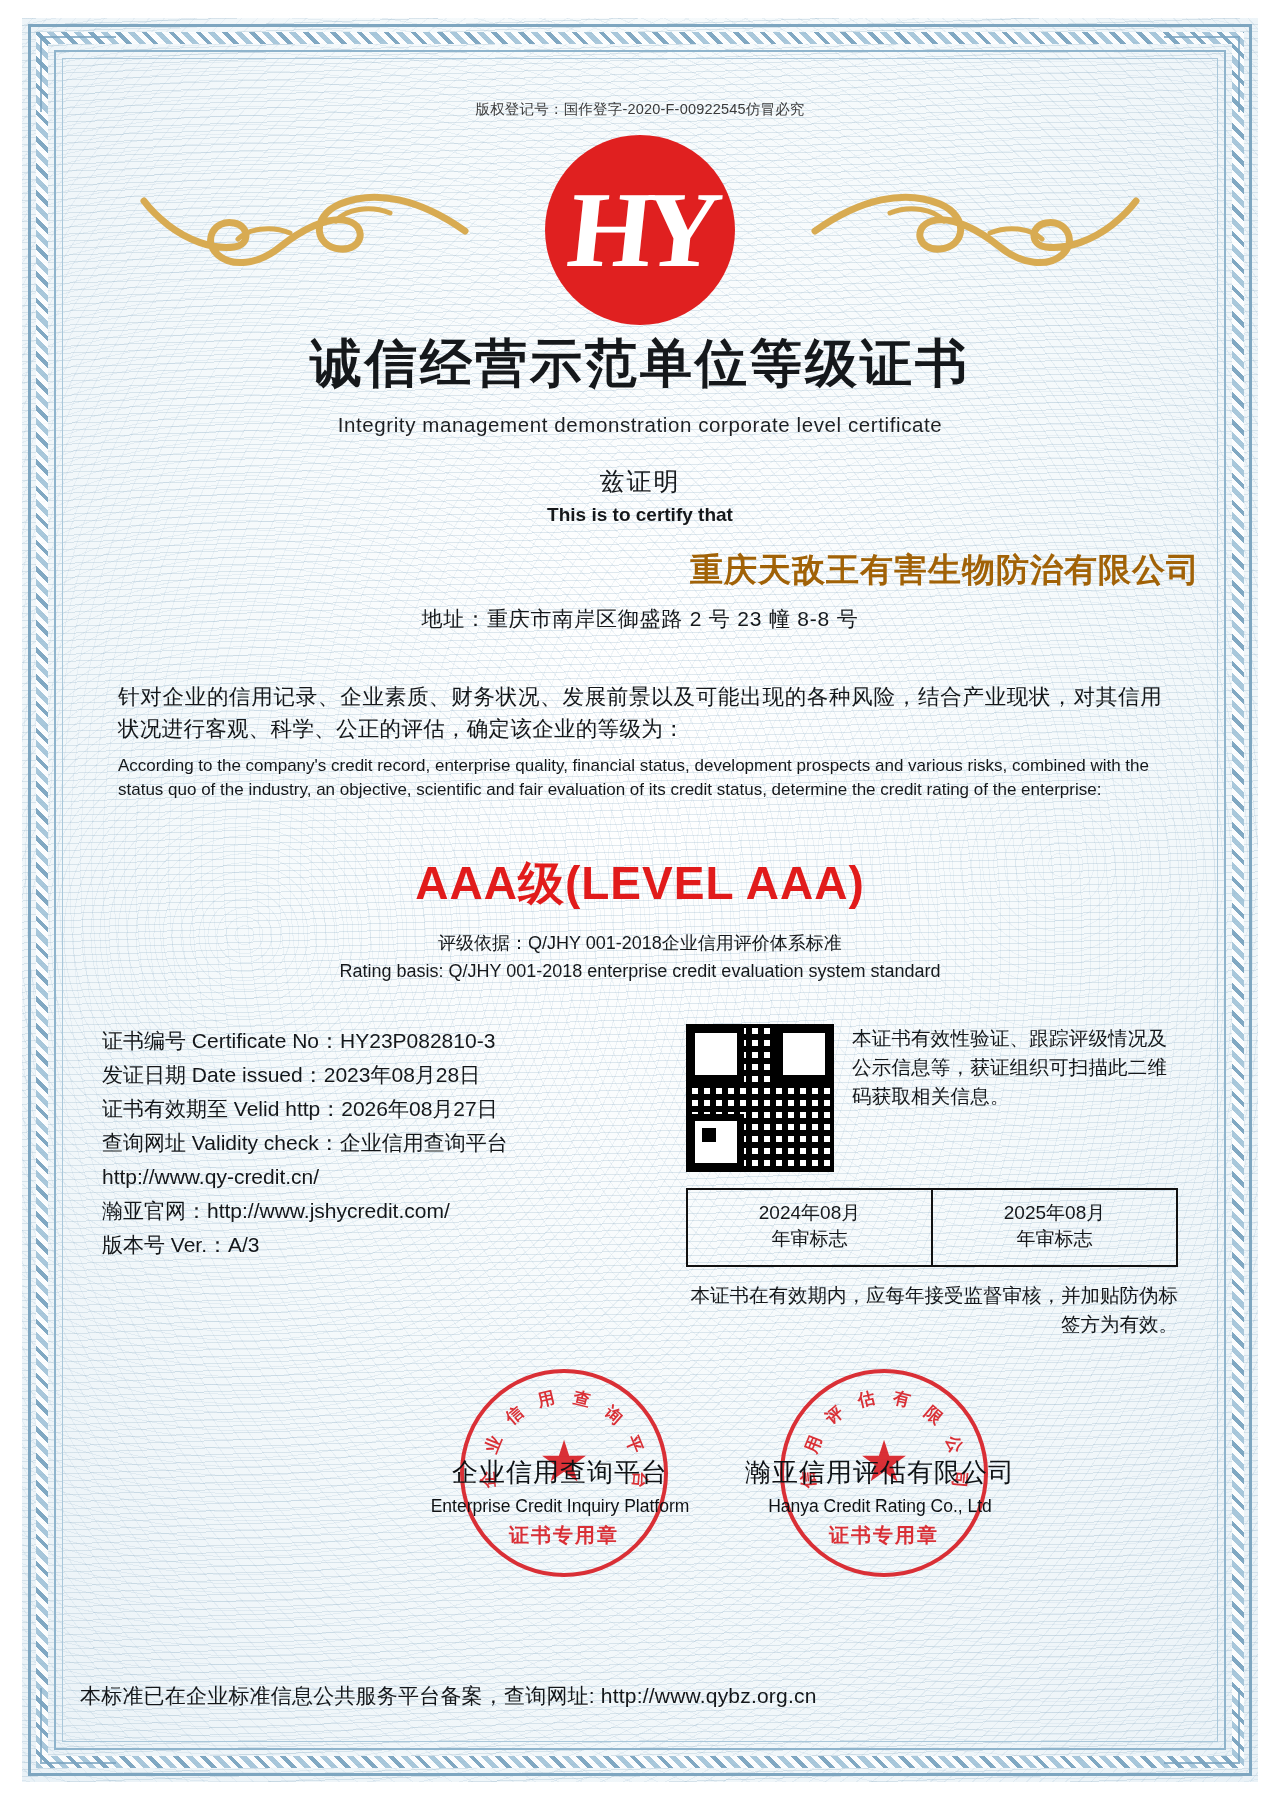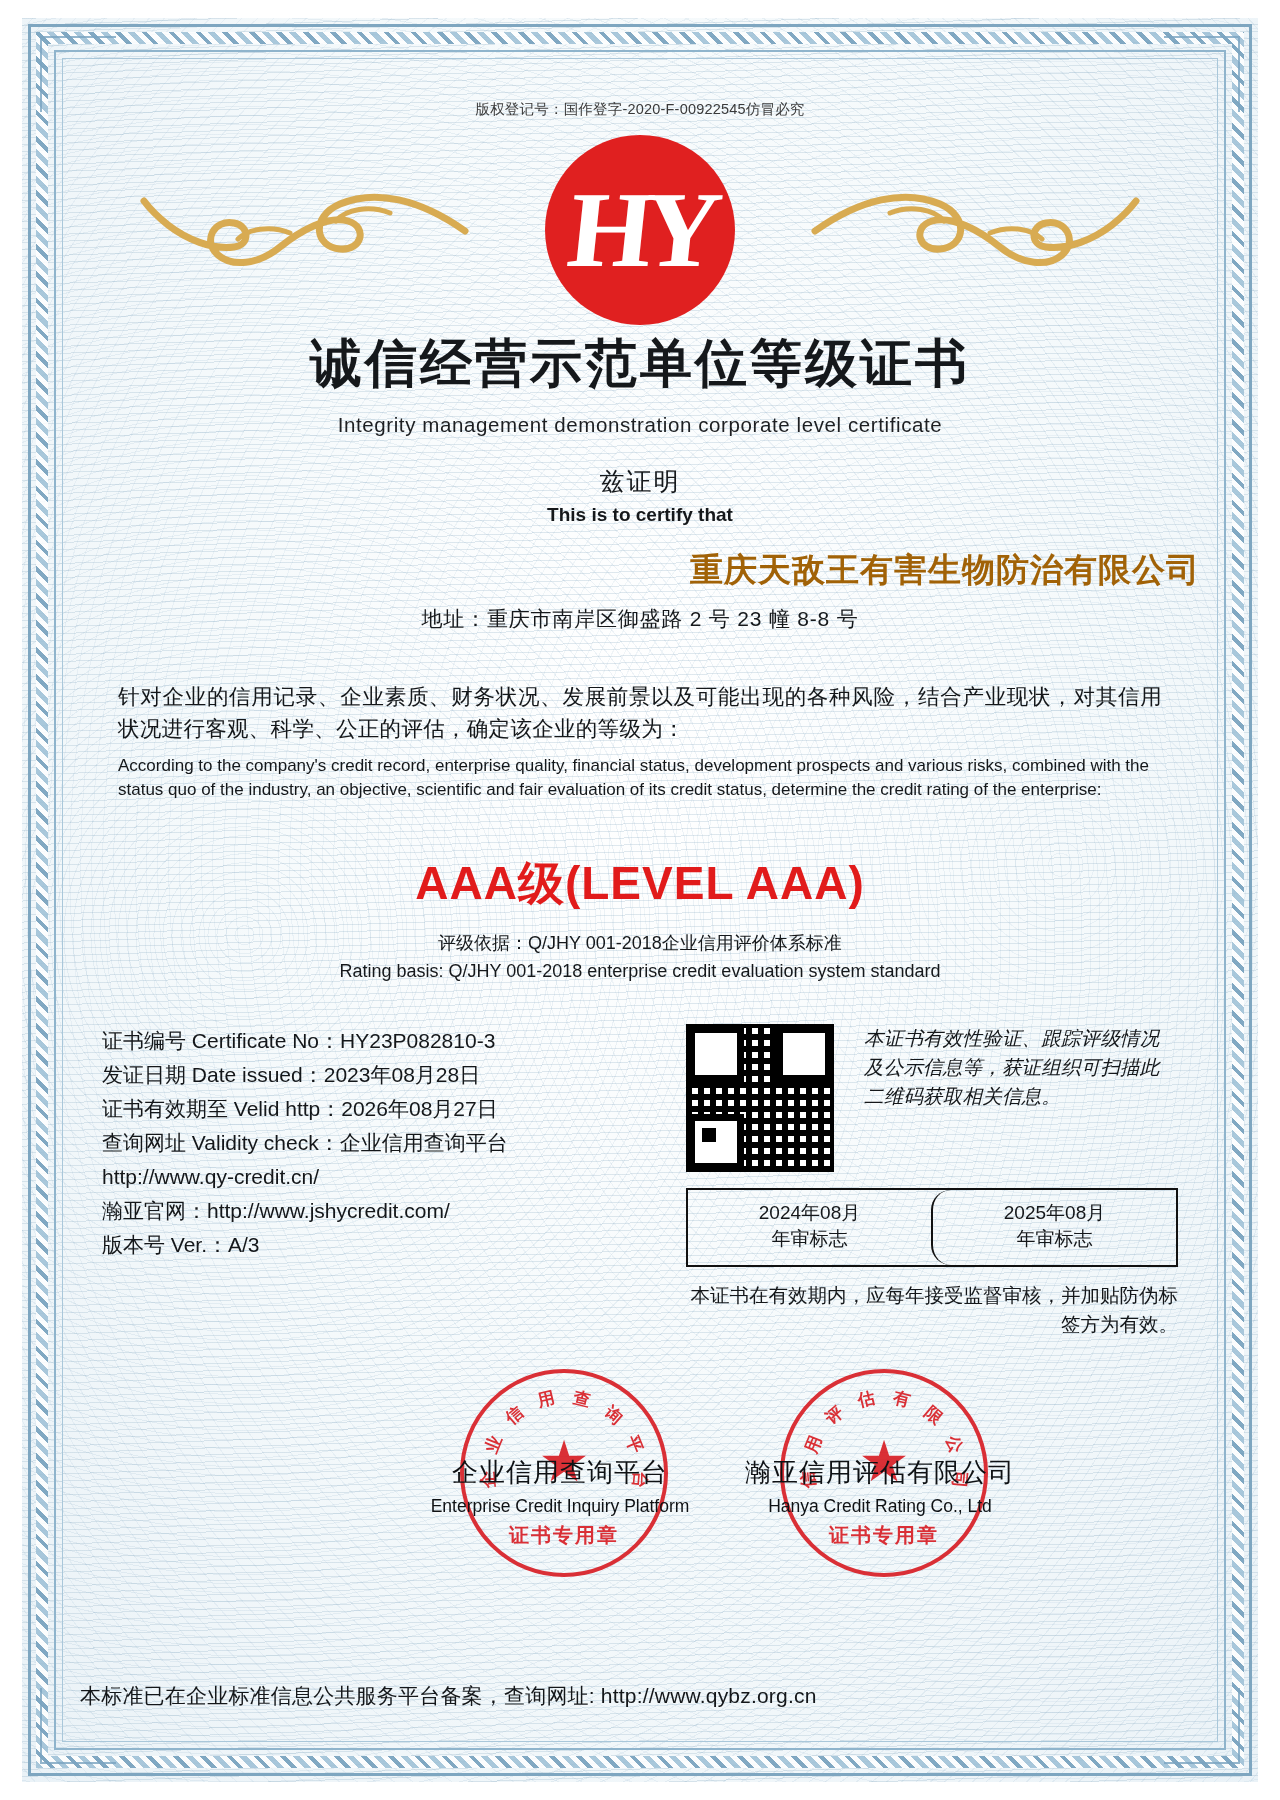--- a/index.html
+++ b/index.html
@@ -266,22 +266,21 @@
     font-size: 21px;
   }
 
   .qr-block {
     flex: 1;
     display: flex;
     flex-direction: column;
   }
   .qr-top {
     display: flex;
-    gap: 30px;
-    font-style: italic;
+    gap: 18px;
   }
   .qr-code {
     width: 148px;
     height: 148px;
     flex: none;
     background-color: #ffffff;
     background-image:
       repeating-linear-gradient(90deg, #000 0 6px, #fff 6px 12px),
       repeating-linear-gradient(0deg, #000 0 6px, #fff 6px 12px);
     background-blend-mode: multiply;
@@ -318,21 +317,20 @@
     margin-top: 16px;
     border: 2px solid #111;
   }
   .stamp-cell {
     flex: 1;
     text-align: center;
     padding: 10px 4px 12px;
     font-size: 19px;
     color: #14171a;
     line-height: 1.4;
-    border-radius: 20px;
   }
   .stamp-cell + .stamp-cell { border-left: 2px solid #111; }
 
   .qr-foot {
     margin-top: 14px;
     font-size: 19.5px;
     line-height: 1.5;
     color: #14171a;
     text-align: right;
   }

